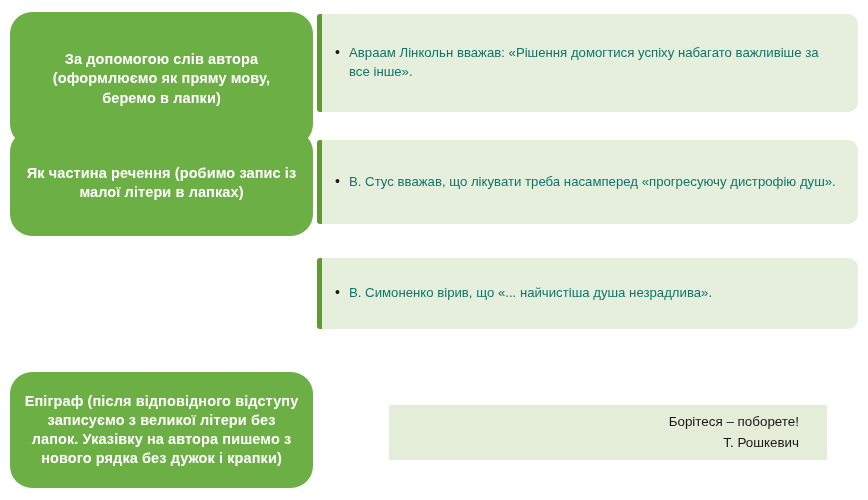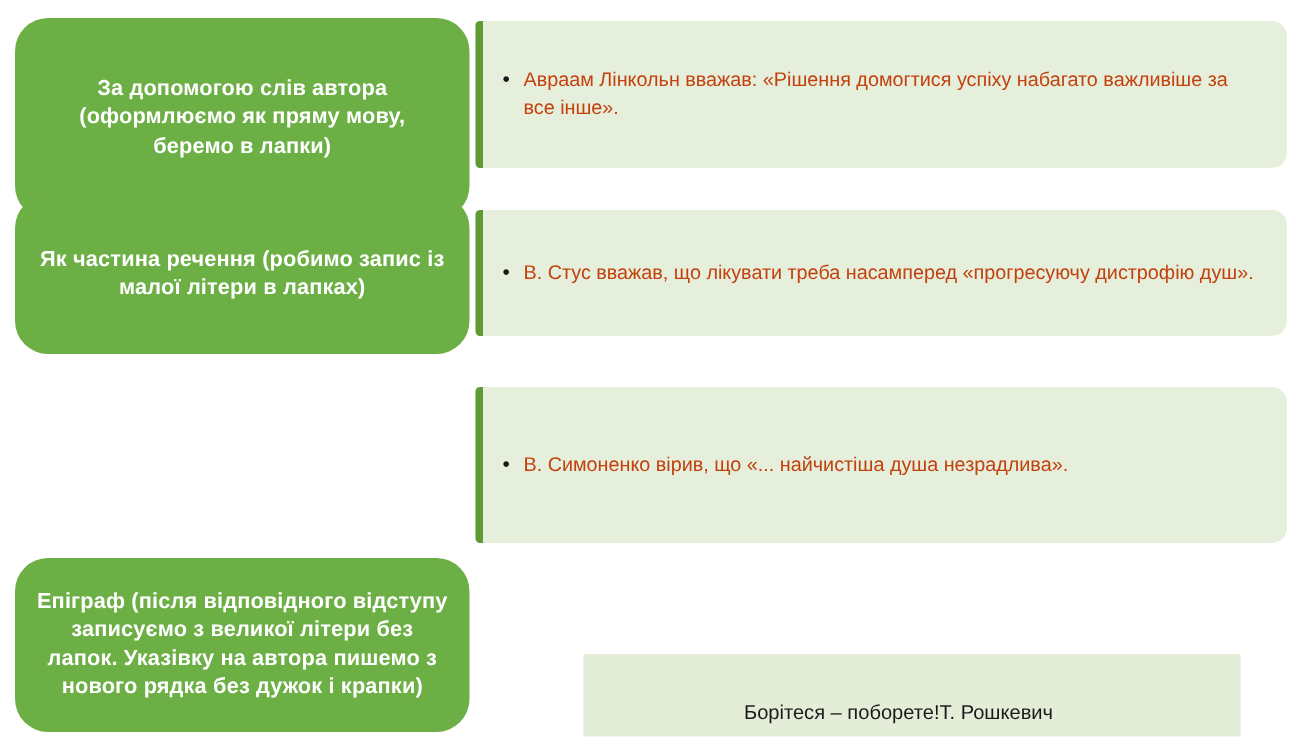--- a/index.html
+++ b/index.html
@@ -67,53 +67,52 @@
   }
   .example-list {
     margin: 0;
     padding: 0 16px 0 18px;
     list-style: none;
     width: 100%;
   }
   .example-item {
     position: relative;
     padding-left: 14px;
-    color: #c2410c;
+    color: #0f766e;
     font-size: 13.2px;
     line-height: 1.42;
     margin: 0 0 2px 0;
   }
   .example-item:last-child { margin-bottom: 0; }
   .example-item::before {
     content: "\2022";
     position: absolute;
     left: 0;
     top: -1px;
     font-size: 14px;
     color: #1a1a1a;
   }
   .box-1 { top: 14px;  height: 98px; }
   .box-2 { top: 140px; height: 84px; }
-  .box-3 { top: 258px; height: 104px; }
+  .box-3 { top: 258px; height: 71px; }
 
   
   .quote-box {
     position: absolute;
     left: 389px;
     top: 405px;
     width: 438px;
     height: 55px;
     background: #E3EDD8;
     box-sizing: border-box;
     padding: 6px 28px 6px 10px;
     display: flex;
-    flex-direction: row;
+    flex-direction: column;
     justify-content: center;
     align-items: flex-end;
-    margin-top: 31px;
   }
   .quote-line {
     color: #1a1a1a;
     font-size: 13.4px;
     line-height: 1.5;
     text-align: right;
   }
 </style>
 </head>
 <body>

